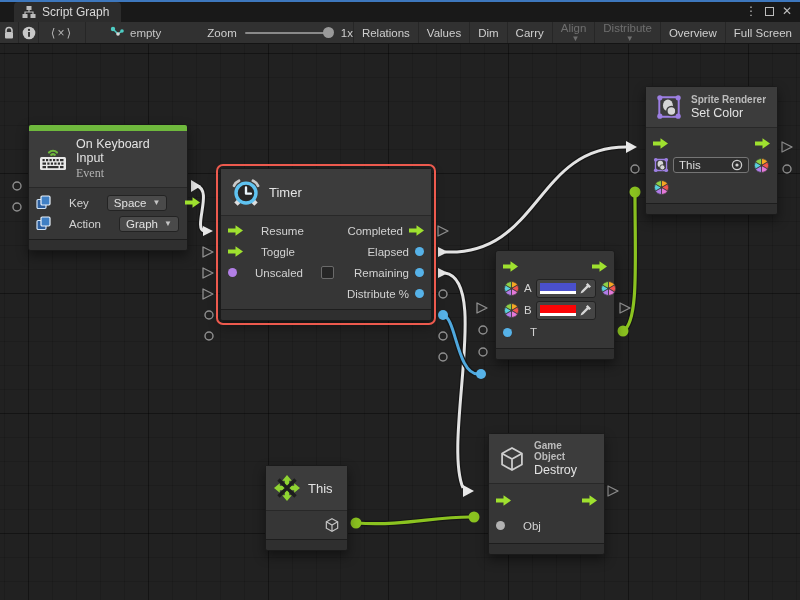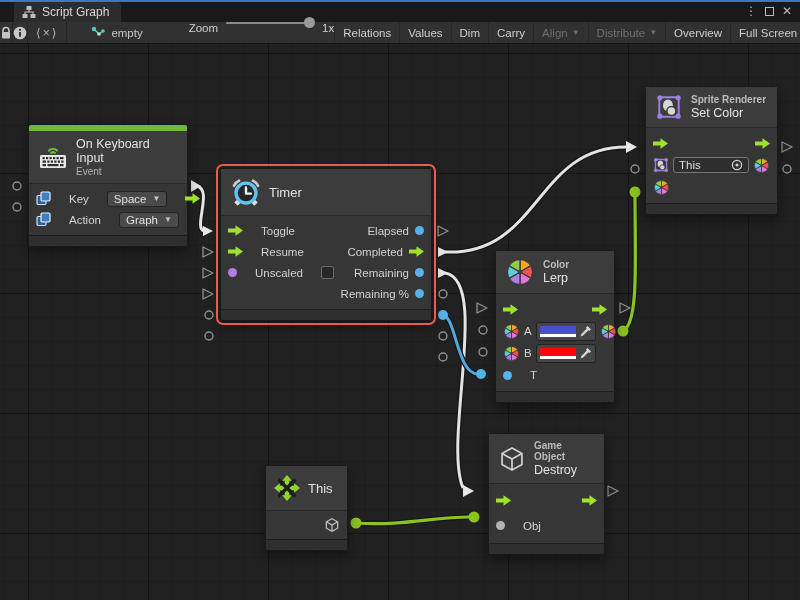--- a/index.html
+++ b/index.html
@@ -18,46 +18,46 @@
   .win-controls{margin-left:auto;display:flex;align-items:center;gap:8px;padding-right:8px;height:100%;color:#bdbdbd;}
   .win-controls .wc{font-size:12px;line-height:1;cursor:default;}
   .wc-max{width:9px;height:9px;border:1.5px solid #bdbdbd;display:inline-block;}
 
   
   .toolbar{position:absolute;top:22px;left:0;width:100%;height:22px;background:#313131;border-bottom:1px solid #141414;display:flex;align-items:stretch;color:#cfcfcf;font-size:11.5px;}
   .tbtn{display:flex;align-items:center;justify-content:center;padding:0 8px;border-right:1px solid #262626;}
   .tbtn.icon-only{width:26px;padding:0;}
   .code-btn{width:58px;color:#b5b5b5;font-size:12px;letter-spacing:2px;}
   .graph-ref{display:flex;align-items:center;gap:6px;padding:0 10px;margin-left:14px;color:#c5c5c5;}
-  .zoom-area{display:flex;align-items:flex-start;gap:8px;padding-left:36px;}
+  .zoom-area{display:flex;align-items:center;gap:8px;padding-left:36px;}
   .zoom-track{position:relative;width:88px;height:2px;background:#8a8a8a;border-radius:1px;}
   .zoom-handle{position:absolute;top:-5px;left:78px;width:11px;height:11px;border-radius:50%;background:#9a9a9a;}
   .tb-buttons{margin-left:auto;display:flex;align-items:stretch;}
   .tb-buttons .tbtn{border-left:1px solid #262626;border-right:none;white-space:nowrap;}
-  .tbtn.disabled{color:#6e6e6e;}
+  .tbtn.disabled{color:#6e6e6e;flex-direction:column;}
   .caret{font-size:8px;margin-left:4px;position:relative;top:0px;}
 
   
   .canvas{position:absolute;top:44px;left:0;width:800px;height:556px;background-color:#212121;
     background-image:
       linear-gradient(rgba(0,0,0,0.32) 1px,transparent 1px),
       linear-gradient(90deg,rgba(0,0,0,0.32) 1px,transparent 1px),
       linear-gradient(rgba(0,0,0,0.12) 1px,transparent 1px),
       linear-gradient(90deg,rgba(0,0,0,0.12) 1px,transparent 1px);
     background-size:120px 120px,120px 120px,24px 24px,24px 24px;
     background-position:28px 9px,28px 9px,4px 9px,4px 9px;}
   svg.wires{position:absolute;top:0;left:0;width:800px;height:556px;z-index:1;}
 
   
   .node{position:absolute;z-index:2;background:#363636;border:1px solid #1a1a1a;border-radius:3px;box-shadow:0 5px 12px rgba(0,0,0,.45);color:#d6d6d6;}
   .node.selected{outline:2px solid var(--selection);outline-offset:2px;}
   .node-strip{height:6px;background:var(--strip-green);border-radius:2px 2px 0 0;}
   .node-header{background:#3c3c3c;border-bottom:1px solid #282828;display:flex;align-items:center;gap:8px;padding:6px 9px;}
   .hd-title{font-size:12.5px;color:#e3e3e3;}
-  .hd-sub{font-size:10px;color:#b3b3b3;margin-top:1px;}
+  .hd-sub{font-size:12px;color:#b3b3b3;margin-top:1px;font-family:Liberation Serif, serif;}
   .hd-cat{font-size:10px;color:#bcbcbc;margin-bottom:1px;font-weight:bold;}
   .node-body{padding:4px 0 3px;}
   .node-footer{height:11px;background:#2f2f2f;border-top:1px solid #1d1d1d;margin-top:2px;border-radius:0 0 2px 2px;}
   .row{display:flex;align-items:center;height:21px;padding:0 7px;gap:18px;font-size:11.5px;color:#d2d2d2;}
   .row .right{margin-left:auto;display:flex;align-items:center;gap:6px;}
   .dot{width:9px;height:9px;border-radius:50%;display:inline-block;flex:none;}
   .dot.blue{background:var(--port-blue);} .dot.purple{background:var(--port-purple);} .dot.gray{background:#b2b2b2;}
   .fa{width:15px;height:11px;display:inline-flex;flex:none;}
   .dropdown{display:inline-flex;align-items:center;gap:6px;background:#4a4a4a;border:1px solid #232323;border-radius:3px;padding:1px 6px;font-size:11.5px;color:#e2e2e2;}
   .dropdown .caret{color:#c5c5c5;margin-left:0;}
@@ -325,81 +325,62 @@
           </span>
         <span class="hd-title" style="font-size:13px;">Timer</span>
       </div>
       <div class="node-body">
         <div class="row">
           <span class="fa">
               <svg width="15" height="11" viewBox="0 0 14 10">
                 <path d="M0 3.2 H7 V0 L14 5 L7 10 V6.8 H0 Z" fill="var(--flow-green)"></path>
               </svg>
             </span>
-            <span>Toggle</span>
-          <span class="right">
-              <span>Elapsed</span>
-              <span class="dot blue"></span>
+            <span>Resume</span>
+          <span class="right">
+              <span>Completed</span>
+              <span class="fa">
+                <svg width="15" height="11" viewBox="0 0 14 10">
+                  <path d="M0 3.2 H7 V0 L14 5 L7 10 V6.8 H0 Z" fill="var(--flow-green)"></path>
+                </svg>
+              </span>
             </span>
         </div>
         <div class="row">
           <span class="fa">
               <svg width="15" height="11" viewBox="0 0 14 10">
                 <path d="M0 3.2 H7 V0 L14 5 L7 10 V6.8 H0 Z" fill="var(--flow-green)"></path>
               </svg>
             </span>
-            <span>Resume</span>
-          <span class="right">
-              <span>Completed</span>
-              <span class="fa">
-                <svg width="15" height="11" viewBox="0 0 14 10">
-                  <path d="M0 3.2 H7 V0 L14 5 L7 10 V6.8 H0 Z" fill="var(--flow-green)"></path>
-                </svg>
-              </span>
+            <span>Toggle</span>
+          <span class="right">
+              <span>Elapsed</span>
+              <span class="dot blue"></span>
             </span>
         </div>
         <div class="row">
           <span class="dot purple"></span>
             <span>Unscaled</span>
           <span class="checkbox"></span>
           <span class="right">
               <span>Remaining</span>
               <span class="dot blue"></span>
             </span>
         </div>
         <div class="row">
           <span class="right">
-              <span>Remaining %</span>
+              <span>Distribute %</span>
               <span class="dot blue"></span>
             </span>
         </div>
       </div>
       <div class="node-footer"></div>
     </div>
 
     <div class="node" style="left:495px;top:206px;width:120px;">
-      <div class="node-header">
-        <span class="wheel-lg">
-            <svg width="100%" height="100%" viewBox="0 0 24 24">
-              <g stroke="#3a3a3a" stroke-width="1.1">
-                <path d="M12 12 L12 2 A10 10 0 0 1 20.66 7 Z" fill="#f6a623"></path>
-                <path d="M12 12 L20.66 7 A10 10 0 0 1 20.66 17 Z" fill="#f0544f"></path>
-                <path d="M12 12 L20.66 17 A10 10 0 0 1 12 22 Z" fill="#e478d8"></path>
-                <path d="M12 12 L12 22 A10 10 0 0 1 3.34 17 Z" fill="#b07ce8"></path>
-                <path d="M12 12 L3.34 17 A10 10 0 0 1 3.34 7 Z" fill="#5ad0dc"></path>
-                <path d="M12 12 L3.34 7 A10 10 0 0 1 12 2 Z" fill="#8ed045"></path>
-              </g>
-              <circle cx="12" cy="12" r="1.6" fill="#3a3a3a"></circle>
-            </svg>
-          </span>
-        <span>
-          <div class="hd-cat">Color</div>
-          <div class="hd-title">Lerp</div>
-        </span>
-      </div>
       <div class="node-body">
         <div class="row" style="height:22px;">
           <span class="fa">
               <svg width="15" height="11" viewBox="0 0 14 10">
                 <path d="M0 3.2 H7 V0 L14 5 L7 10 V6.8 H0 Z" fill="var(--flow-green)"></path>
               </svg>
             </span>
           <span class="right">
               <span class="fa">
                 <svg width="15" height="11" viewBox="0 0 14 10">

